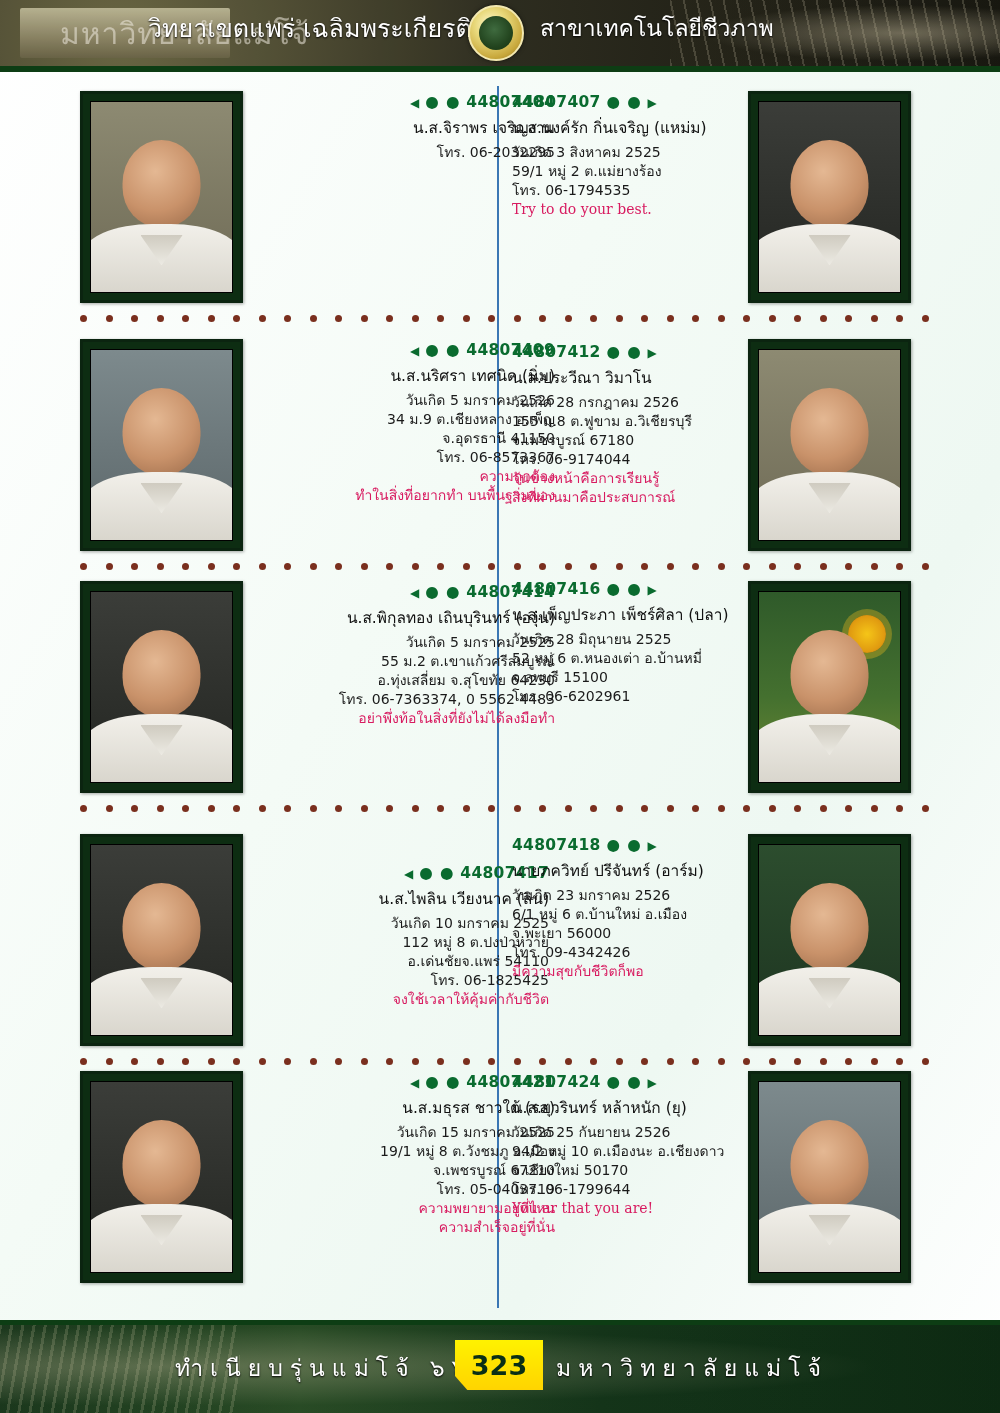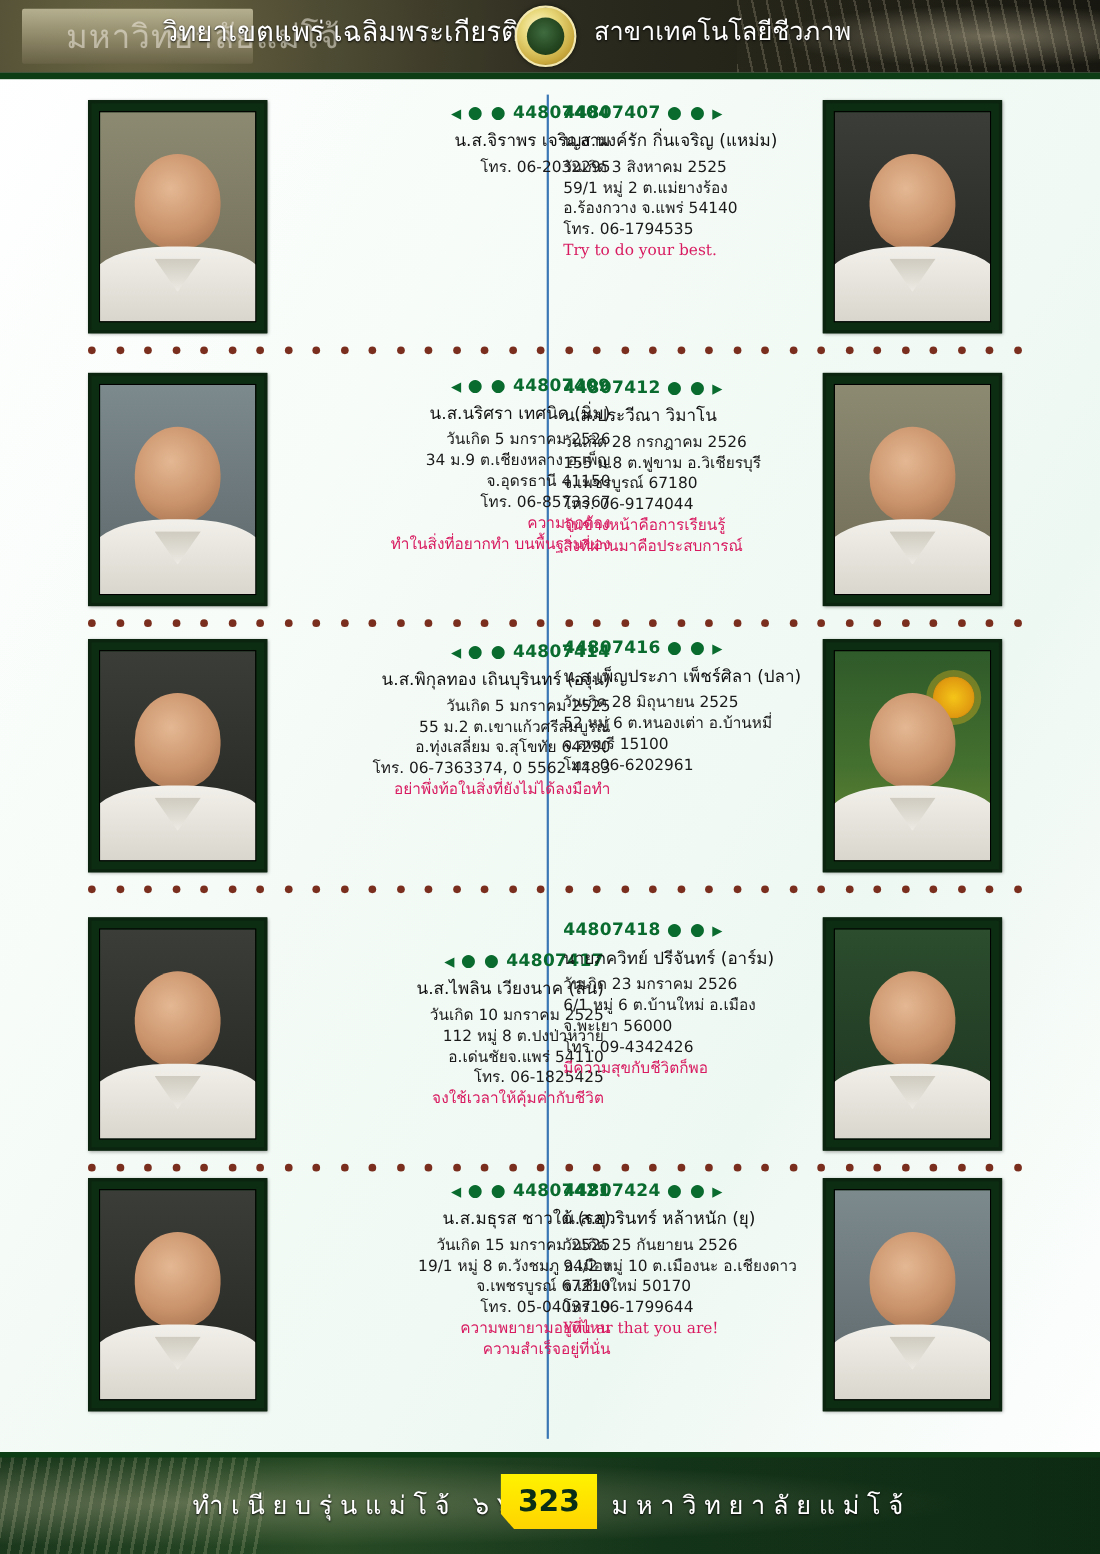--- a/index.html
+++ b/index.html
@@ -267,21 +267,20 @@
                 <div class="shoulders"></div>
                 <div class="collar"></div>
               </div>
             </div>
           </div>
           <div class="entry-text" style="left:512px; top:10px;">
             <div class="idline"><span class="num">44807407</span> <span class="dots">● ●</span> <span class="arrow">▶</span></div>
             <div class="name">น.ส.นงค์รัก  กิ่นเจริญ (แหม่ม)</div>
             <div class="line">วันเกิด 3 สิงหาคม 2525</div>
             <div class="line">59/1 หมู่ 2 ต.แม่ยางร้อง</div>
-            <div class="line">อ.ร้องกวาง จ.แพร่ 54140</div>
             <div class="line">โทร.  06-1794535</div>
             <div class="motto en">Try to do your best.</div>
           </div>
           <div class="row-sep" style="top:232px">
             <span style="left:0px"></span>
             <span style="left:25.5px"></span>
             <span style="left:51px"></span>
             <span style="left:76.5px"></span>
             <span style="left:102px"></span>
             <span style="left:127.5px"></span>

